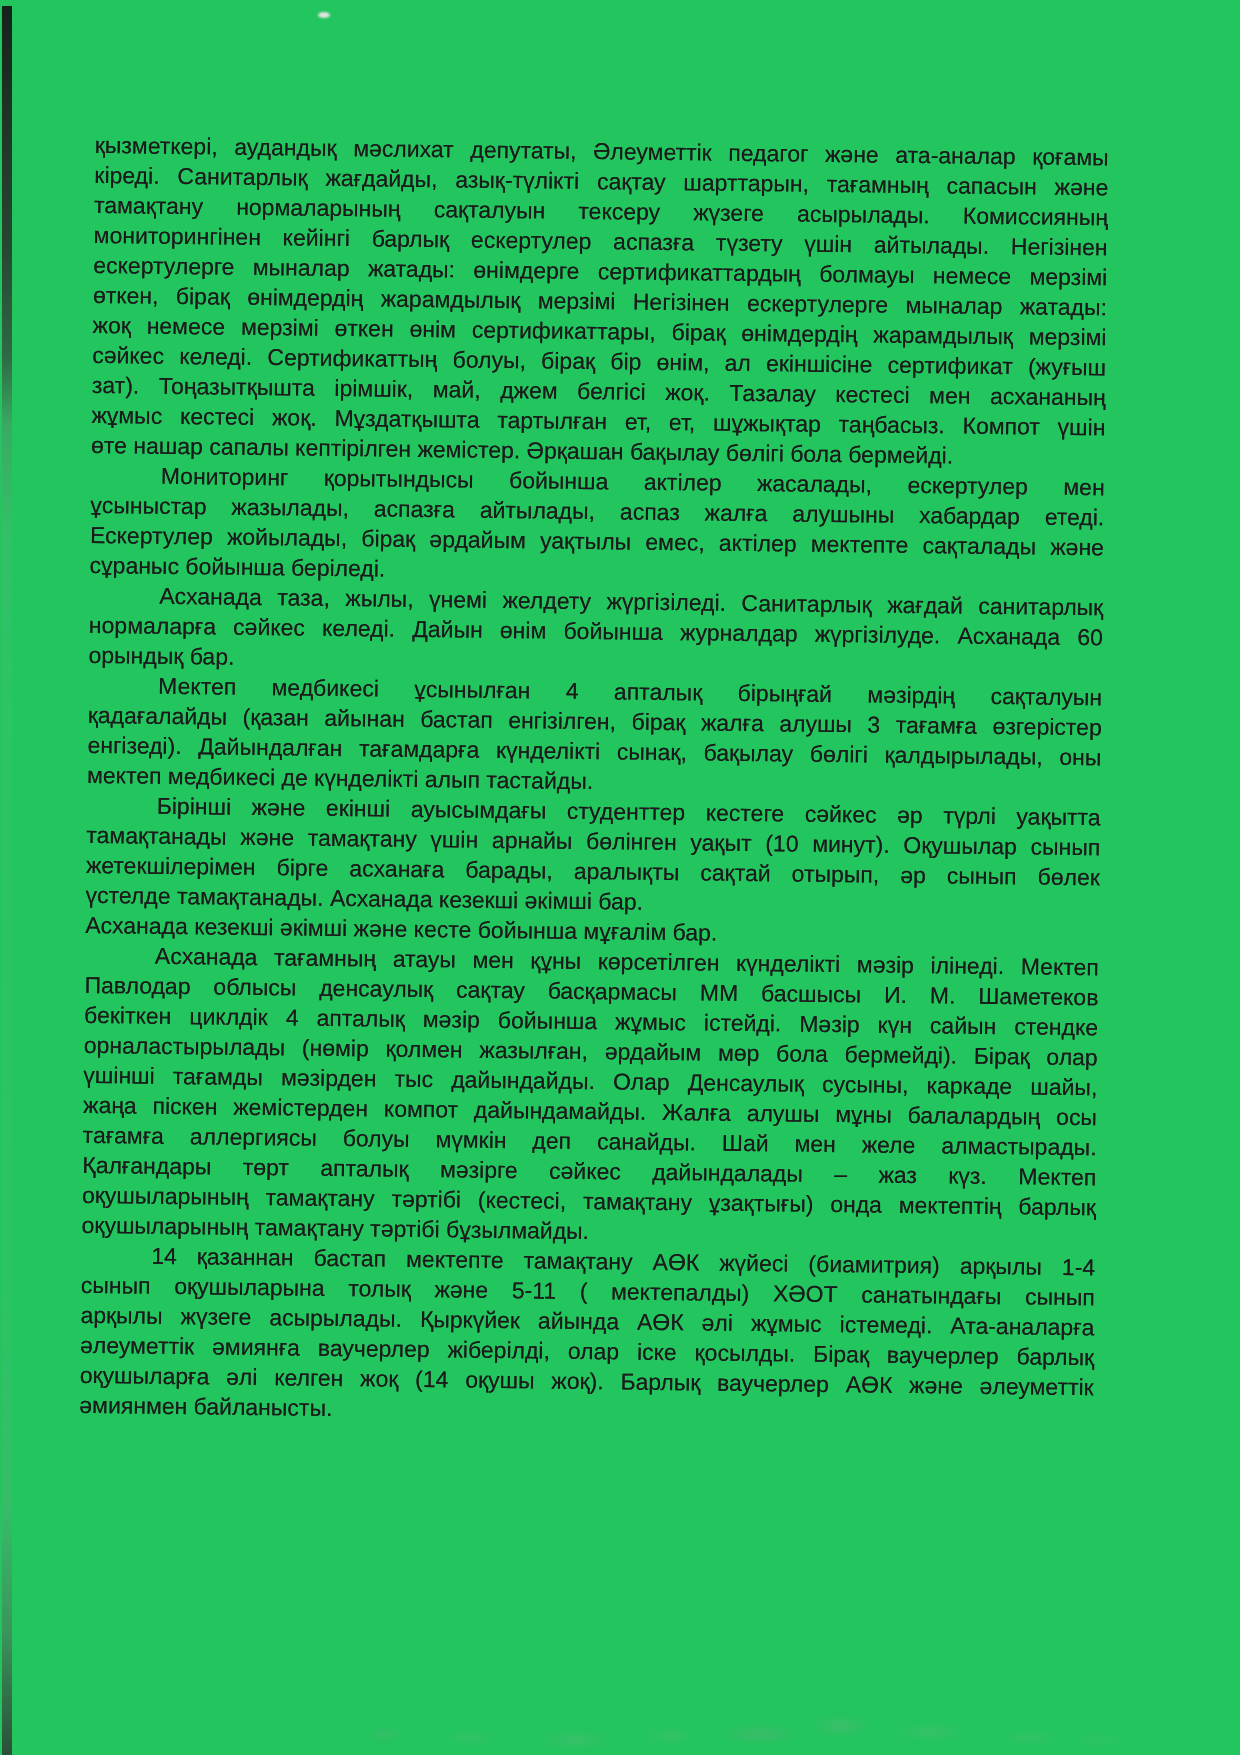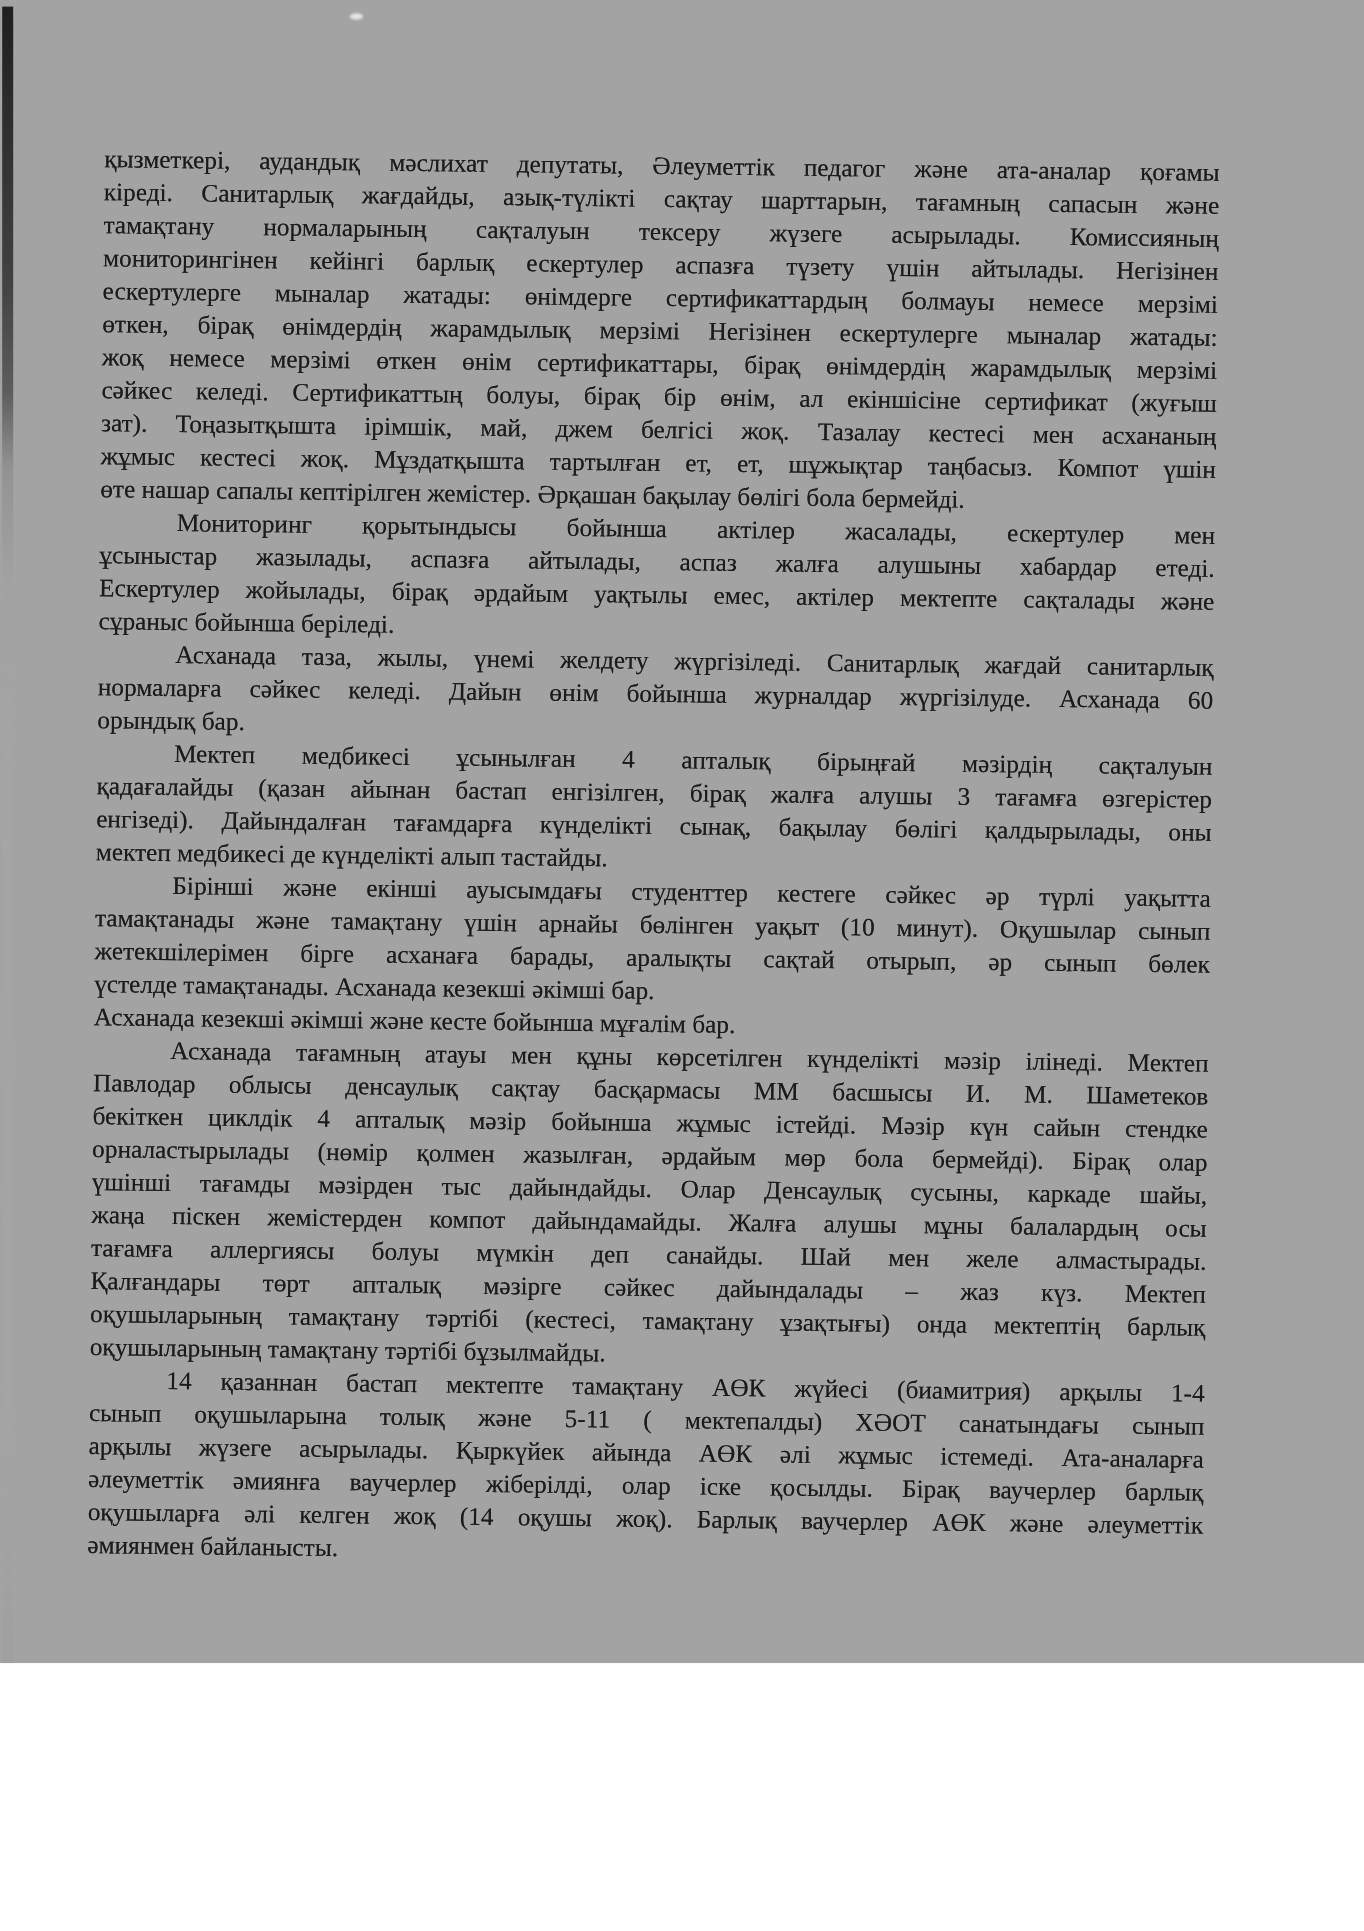--- a/index.html
+++ b/index.html
@@ -3,24 +3,24 @@
 <meta charset="utf-8">
 <style>
   html, body {
     margin: 0;
     padding: 0;
     background: #ffffff;
   }
   .page {
     position: relative;
     width: 1240px;
-    height: 1512px;
-    background: #a3a3a3;
+    height: 1755px;
+    background: #22c55e;
     overflow: hidden;
-    font-family: Liberation Serif, serif;
+    font-family: Liberation Sans, sans-serif;
   }
   
   .edge-band {
     position: absolute;
     left: 2px;
     top: 6px;
     width: 10px;
     height: 1749px;
     background: linear-gradient(180deg,
       rgba(20,20,20,0.92) 0%,

